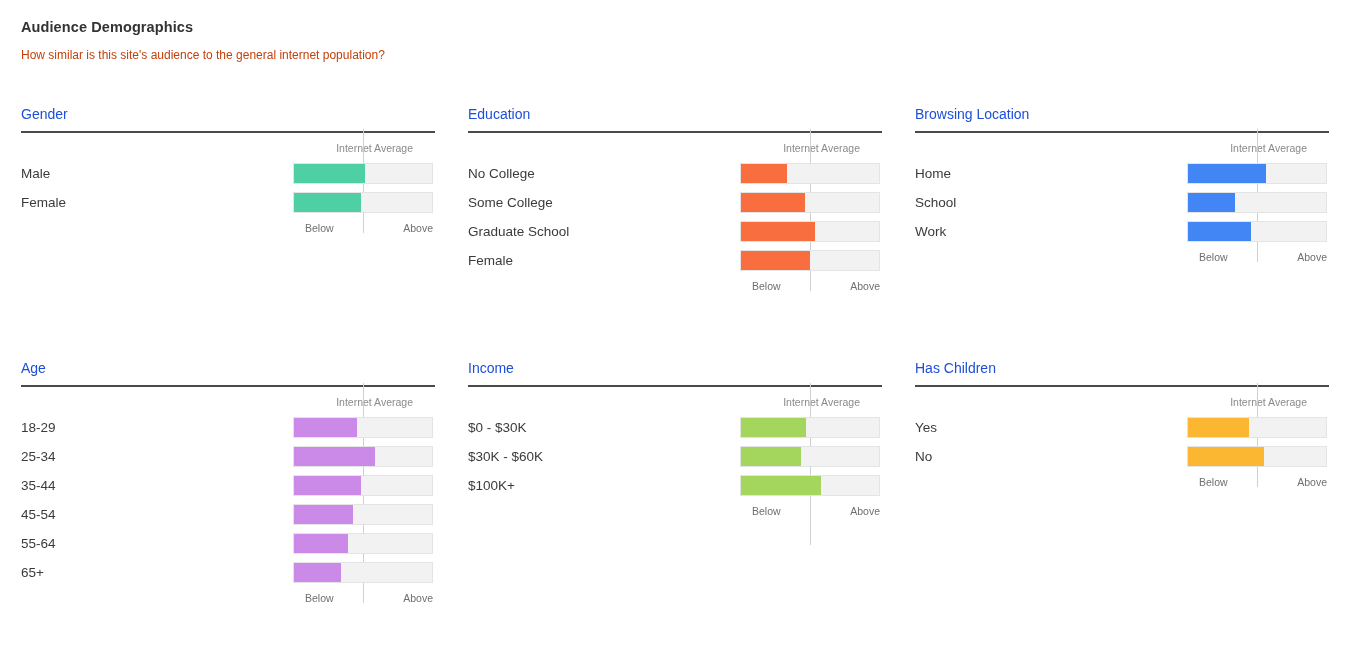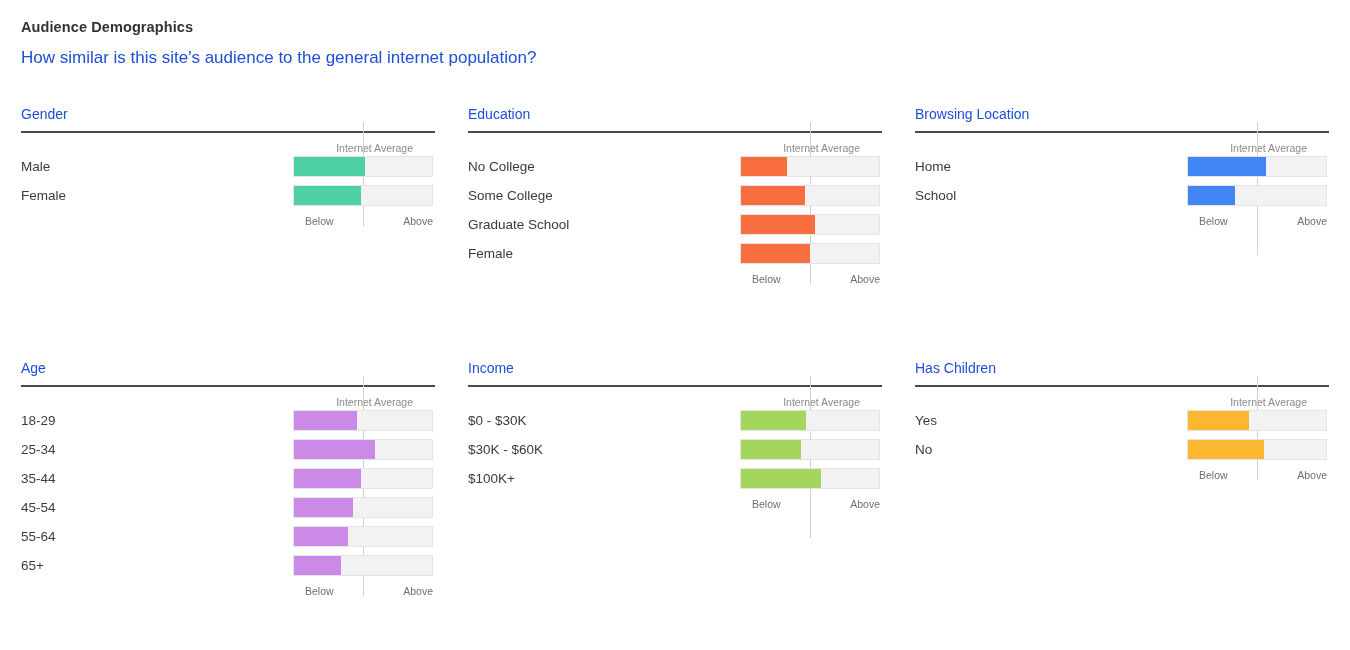--- a/index.html
+++ b/index.html
@@ -33,23 +33,23 @@
     font-size: 14.5px;
     font-weight: bold;
     color: #333333;
     letter-spacing: 0.1px;
     white-space: nowrap;
   }
   .page-subtitle {
     position: absolute;
     left: 21px;
     top: 48px;
-    font-size: 17px;
+    font-size: 12px;
     font-weight: normal;
-    color: #1d4ed8;
+    color: #c2410c;
     white-space: nowrap;
   }
 
   
   .panel {
     position: absolute;
     width: 414px;
   }
   .panel.col0 { left: 21px; }
   .panel.col1 { left: 468px; }
@@ -78,21 +78,21 @@
     color: #8a8a8a;
     padding-top: 9px;
     padding-right: 22px;
     white-space: nowrap;
     line-height: 12px;
   }
 
   
   .rows {
     position: relative;
-    margin-top: 2px;
+    margin-top: 9px;
   }
   .bar-row {
     position: relative;
     height: 29px;
     display: block;
   }
   .bar-label {
     position: absolute;
     left: 0;
     top: 2px;
@@ -233,20 +233,26 @@
             <div class="track" style="background: rgb(242, 242, 242); border-color: rgb(228, 228, 228);">
               <div class="fill" style="width: 56.4%; background: rgb(66, 133, 244);"></div>
             </div>
           </div>
           <div class="bar-row">
             <div class="bar-label">School</div>
             <div class="track" style="background: rgb(242, 242, 242); border-color: rgb(228, 228, 228);">
               <div class="fill" style="width: 34.3%; background: rgb(66, 133, 244);"></div>
             </div>
           </div>
+          <div class="bar-row">
+            <div class="bar-label">Work</div>
+            <div class="track" style="background: rgb(242, 242, 242); border-color: rgb(228, 228, 228);">
+              <div class="fill" style="width: 45.7%; background: rgb(66, 133, 244);"></div>
+            </div>
+          </div>
         </div>
         <div class="scale-caption">
           <div class="scale-below">Below</div>
           <div class="scale-above">Above</div>
         </div>
       </div>
       <div class="panel col0 row1">
         <div class="panel-title">Age</div>
         <div class="panel-rule"></div>
         <div class="avg-caption">Internet Average</div>

